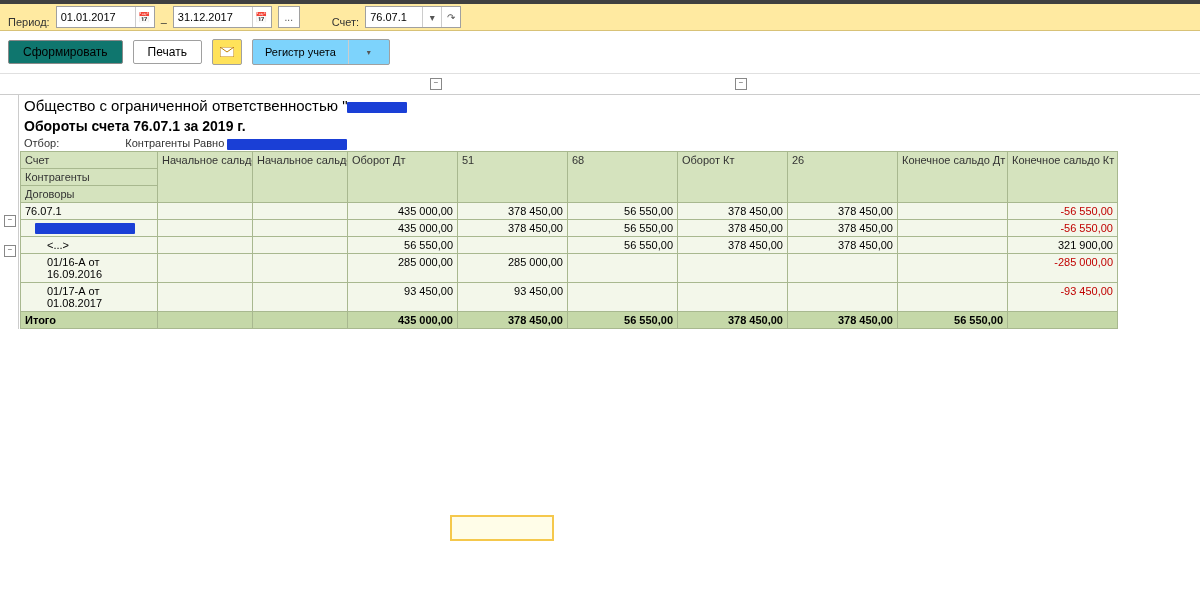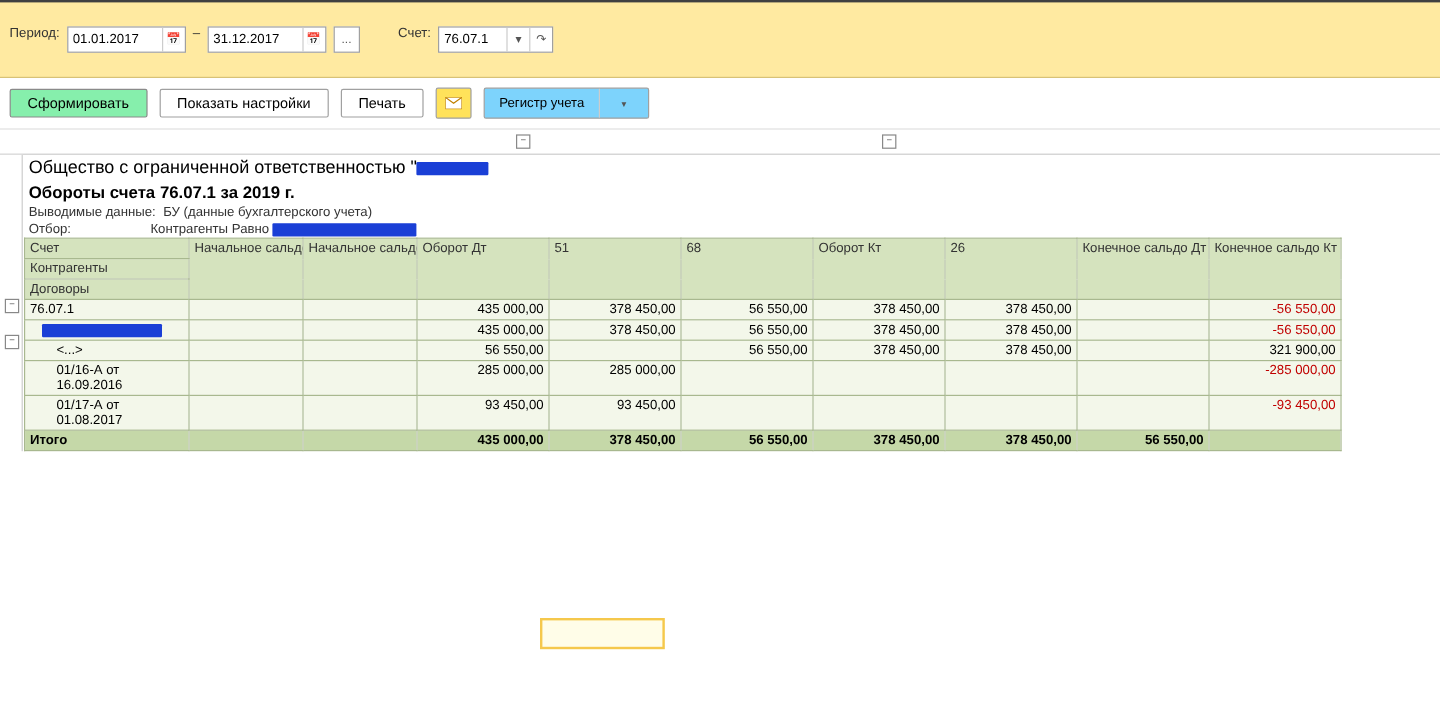--- a/index.html
+++ b/index.html
@@ -1,24 +1,24 @@
 <!DOCTYPE html>
 <html><head>
 <meta charset="utf-8">
 <style>
 html,body{margin:0;padding:0;font-family:Arial,sans-serif;font-size:11px;background:#fff;width:1200px;height:603px;overflow:hidden}
-.topbar{background:#ffeaa1;border-top:2px solid #404040;border-bottom:1px solid #d8c277;padding:20px 8px;display:flex;align-items:flex-start;gap:6px}
+.topbar{background:#ffeaa1;border-top:4px solid #404040;border-bottom:1px solid #d8c277;padding:2px 8px;display:flex;align-items:flex-end;gap:6px}
 .lbl{color:#333}
 .inwrap{display:inline-flex;align-items:center;border:1px solid #a0a0a0;background:#fff;height:20px}
 .inwrap input{border:none;outline:none;padding:2px 4px;font-family:inherit;font-size:11px;width:70px;background:transparent}
 .ibtn{width:18px;height:20px;display:inline-flex;align-items:center;justify-content:center;border-left:1px solid #ccc;cursor:pointer;font-size:10px;color:#555}
 .sqbtn{width:20px;height:20px;border:1px solid #a0a0a0;background:#fff;display:inline-flex;align-items:center;justify-content:center;cursor:pointer;font-size:10px;color:#555}
 .toolbar{background:#fff;padding:8px;display:flex;align-items:center;gap:10px;border-bottom:1px solid #e0e0e0}
 .btn{border:1px solid #a0a0a0;background:#fff;padding:4px 14px;cursor:pointer;font-size:12px;height:24px;display:inline-flex;align-items:center;border-radius:2px}
-.btn.primary{background:#86efac;border-color:#8a8a8a;font-weight:normal}
+.btn.primary{background:#0f766e;border-color:#8a8a8a;font-weight:normal}
 .envbtn{width:28px;height:24px;border:1px solid #a0a0a0;background:#ffe25a;display:inline-flex;align-items:center;justify-content:center;cursor:pointer;border-radius:2px}
 .envbtn svg{width:14px;height:10px}
 .ddbtn{border:1px solid #a0a0a0;background:#7dd3fc;height:24px;display:inline-flex;align-items:center;cursor:pointer;border-radius:2px}
 .ddbtn span{padding:0 12px}
 .ddarrow{border-left:1px solid #ccc;width:16px;height:100%;display:inline-flex;align-items:center;justify-content:center;font-size:8px;color:#555}
 .rulerzone{position:relative;height:20px;border-bottom:1px solid #ccc}
 .toggle{position:absolute;top:4px;width:10px;height:10px;border:1px solid #888;background:#fff;font-size:8px;line-height:8px;text-align:center;cursor:pointer;color:#555}
 .report{padding:0 0 0 20px;position:relative}
 .leftgutter{position:absolute;left:0;top:0;width:18px;height:100%;border-right:1px solid #ccc;background:#fff}
 .lefttoggle{position:absolute;left:4px;width:10px;height:10px;border:1px solid #888;background:#fff;font-size:8px;line-height:8px;text-align:center;cursor:pointer;color:#555}
@@ -57,21 +57,20 @@
   <span class="lbl">Счет:</span>
   <span class="inwrap">
     <input style="width: 48px;" value="76.07.1">
     <span class="ibtn">▾</span>
     <span class="ibtn">↷</span>
   </span>
 </div>
 
 <div class="toolbar">
   <button class="btn primary">Сформировать</button>
-  <button class="btn">Показать настройки</button>
   <button class="btn">Печать</button>
   <span class="envbtn">
     <svg viewBox="0 0 14 10">
         <rect x="0" y="0" width="14" height="10" fill="#fff" stroke="#c08000"></rect>
         <path d="M0 0 L7 5 L14 0" fill="none" stroke="#c08000"></path>
       </svg>
   </span>
   <span class="ddbtn">
     <span>Регистр учета</span>
     <span class="ddarrow">▾</span>
@@ -86,23 +85,20 @@
 <div class="report">
   <div class="leftgutter">
     <div class="lefttoggle" style="top:120px">−</div>
     <div class="lefttoggle" style="top:150px">−</div>
   </div>
 
   <div class="company">
     <span>Общество с ограниченной ответственностью "</span><span class="redact" style="width:60px"></span>
   </div>
   <div class="title">Обороты счета 76.07.1 за 2019 г.</div>
-  <div class="subtitle">
-    <span>Выводимые данные:</span>&nbsp;&nbsp;<span>БУ (данные бухгалтерского учета)</span>
-  </div>
   <div class="subtitle">
     <span>Отбор:</span>
     <span style="display:inline-block;width:60px"></span>
     <span>Контрагенты Равно</span>&nbsp;<span class="redact" style="width:120px"></span>
   </div>
 
   <table class="grid">
     <colgroup>
       <col class="col-acc">
         <col class="col-bs">

